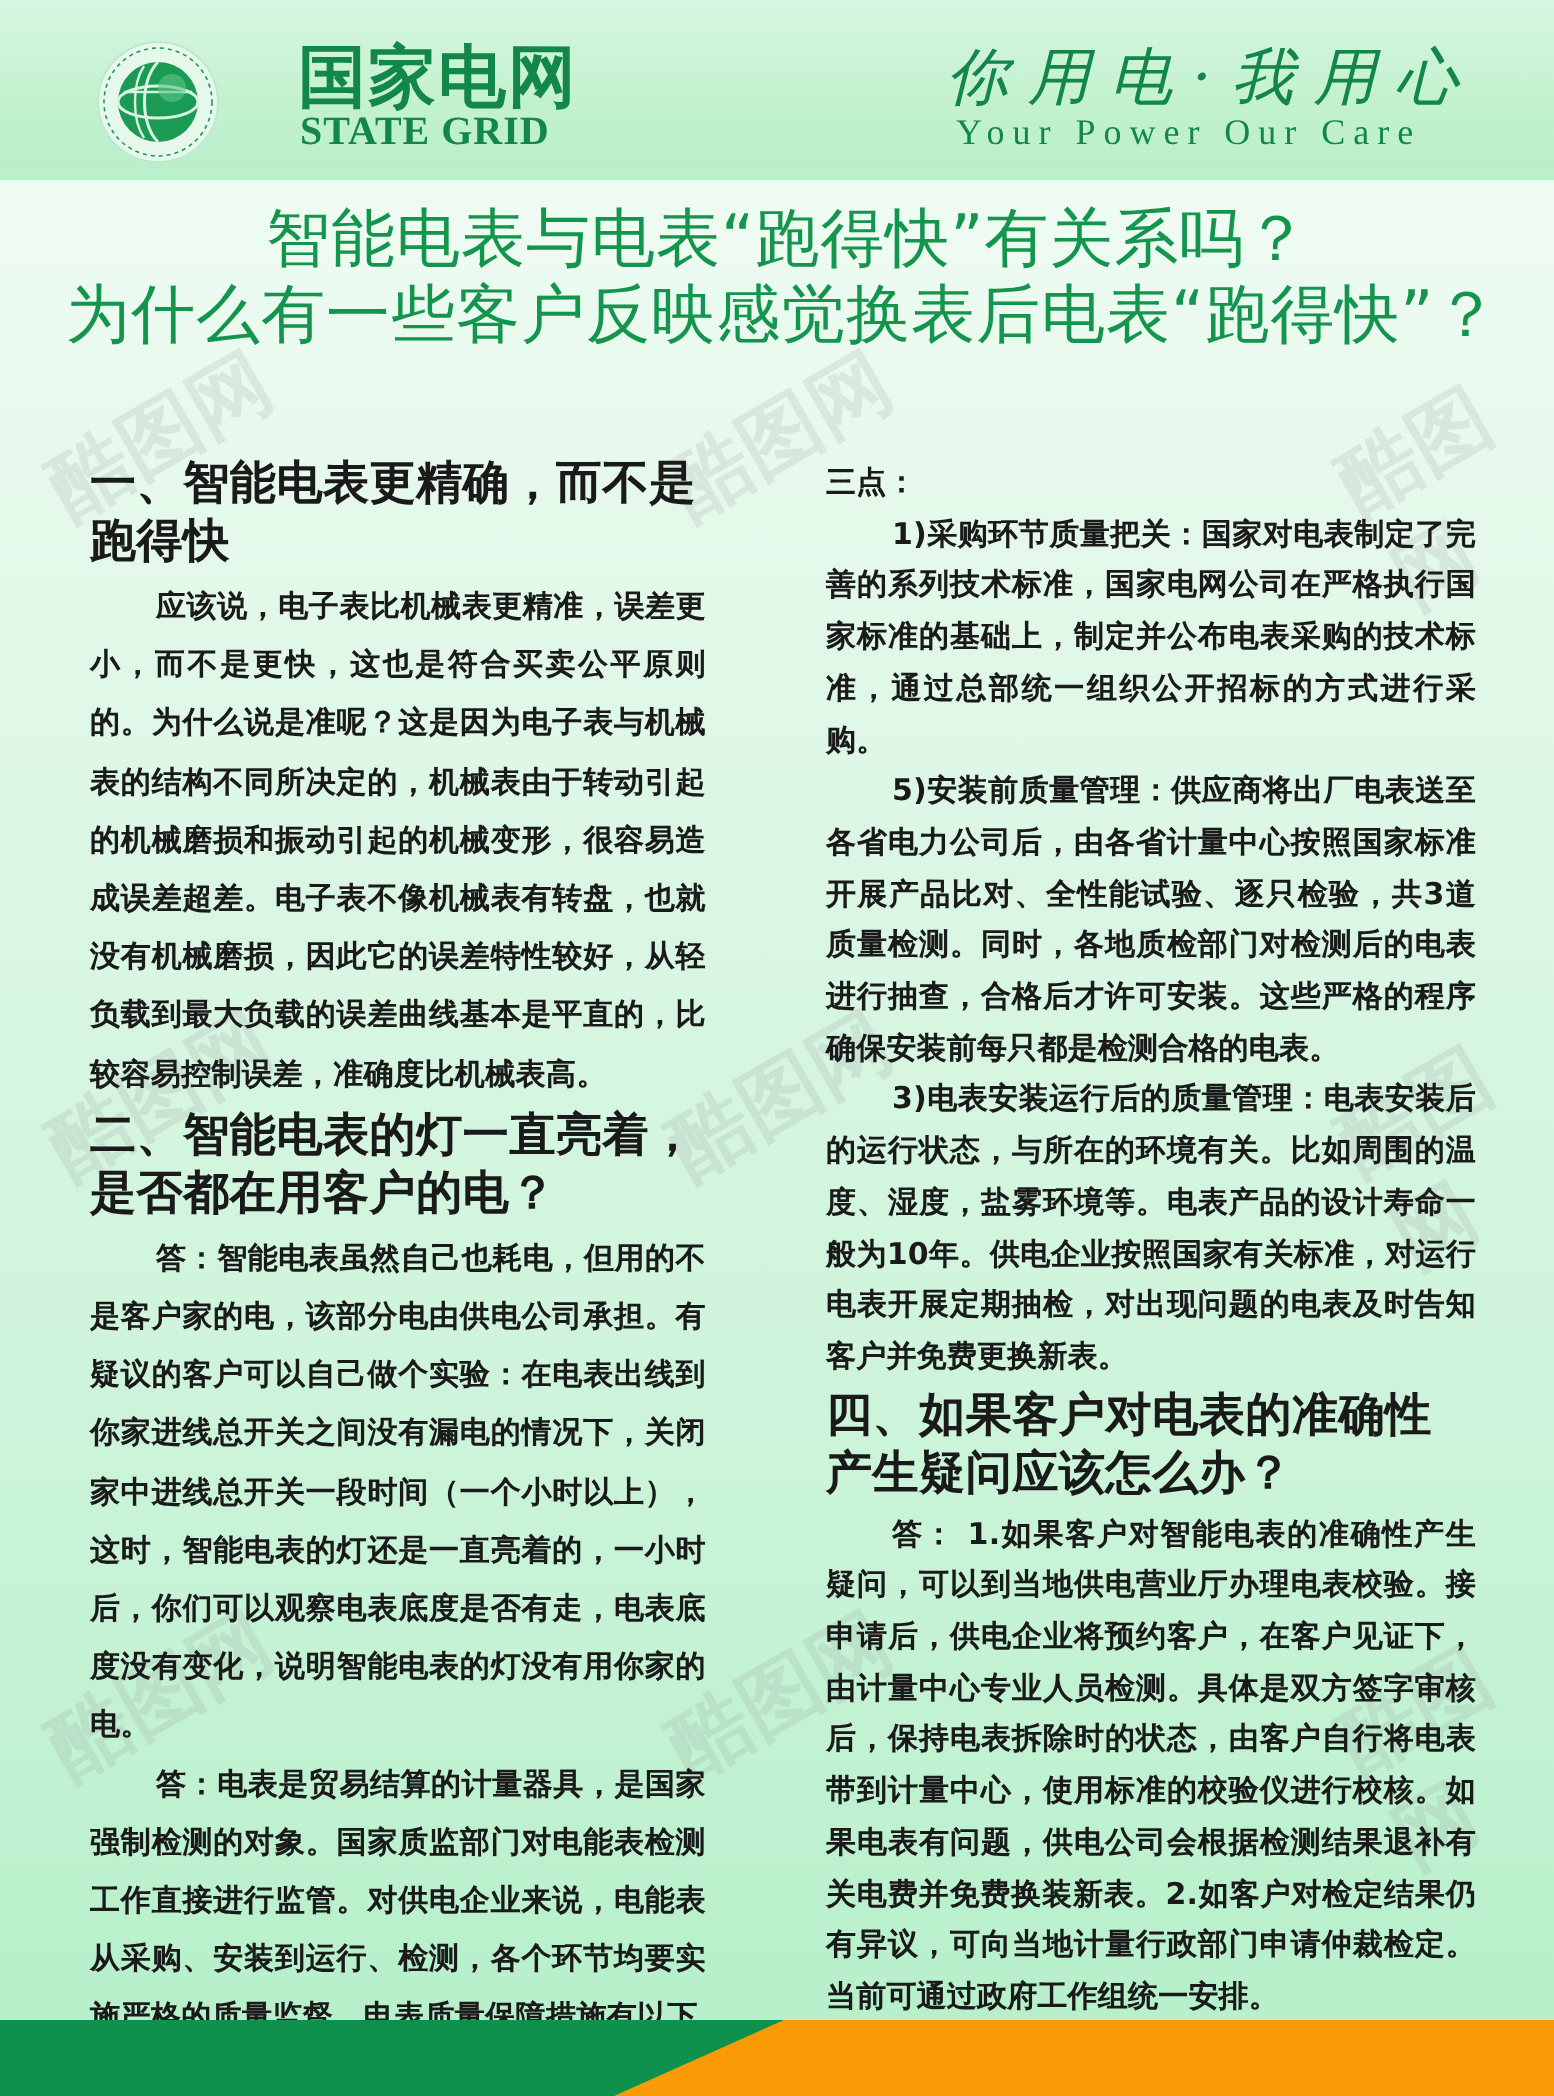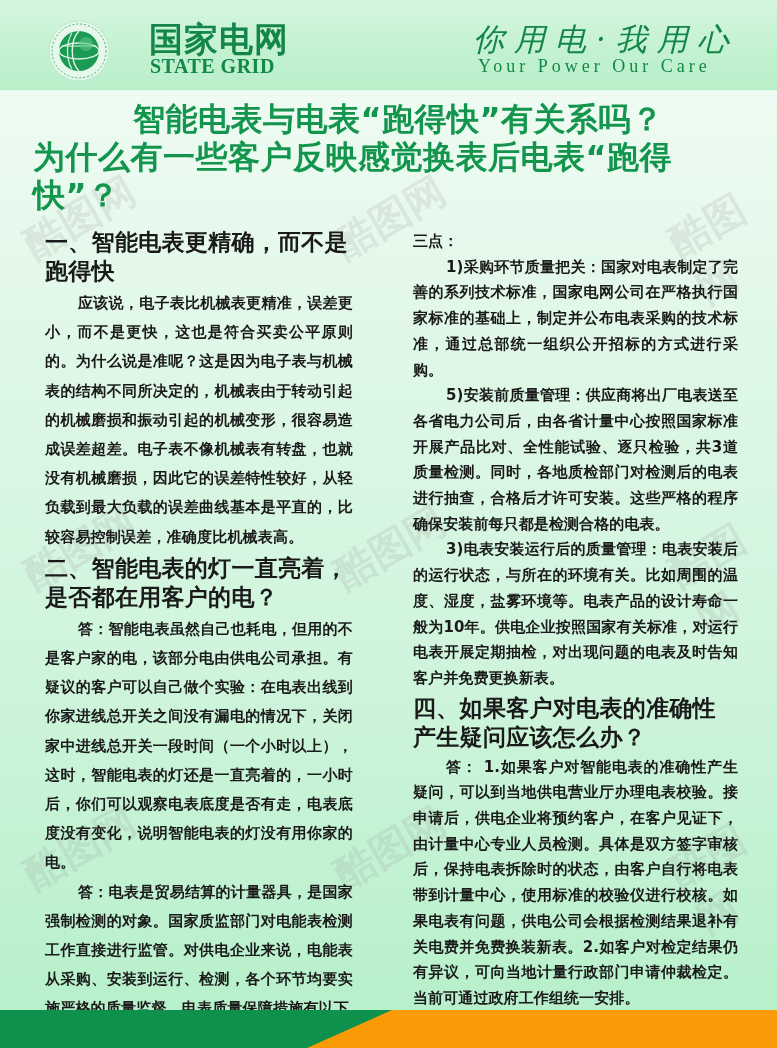--- a/index.html
+++ b/index.html
@@ -37,21 +37,21 @@
     font-size: 31px; color: #13864a; letter-spacing: 10px;
     font-family: "DejaVu Serif", serif; line-height: 34px; font-style: italic;
   }
   .slogan-en {
     position: absolute; left: 478px; top: 56px;
     font-size: 18px; color: #13864a; letter-spacing: 4px;
     font-family: "Liberation Serif", "DejaVu Serif", serif; line-height: 20px;
   }
   .title {
     position: absolute; left: 33px; top: 100px; width: 720px;
-    font-size: 32px; font-weight: bold; color: #14954e; line-height: 38px;
+    font-size: 32px; font-weight: normal; color: #14954e; line-height: 38px;
     letter-spacing: 0.5px;
   }
   .title .l1 { display: block; padding-left: 100px; }
   .title .l2 { display: block; }
   .col {
     position: absolute; top: 226px; width: 310px;
     font-size: 15px; color: #1a1a1a; line-height: 29.2px;
   }
   .col.left { left: 45px; width: 308px; }
   .col.right { left: 413px; width: 325px; top: 229px; line-height: 25.7px; font-size: 15px; }

